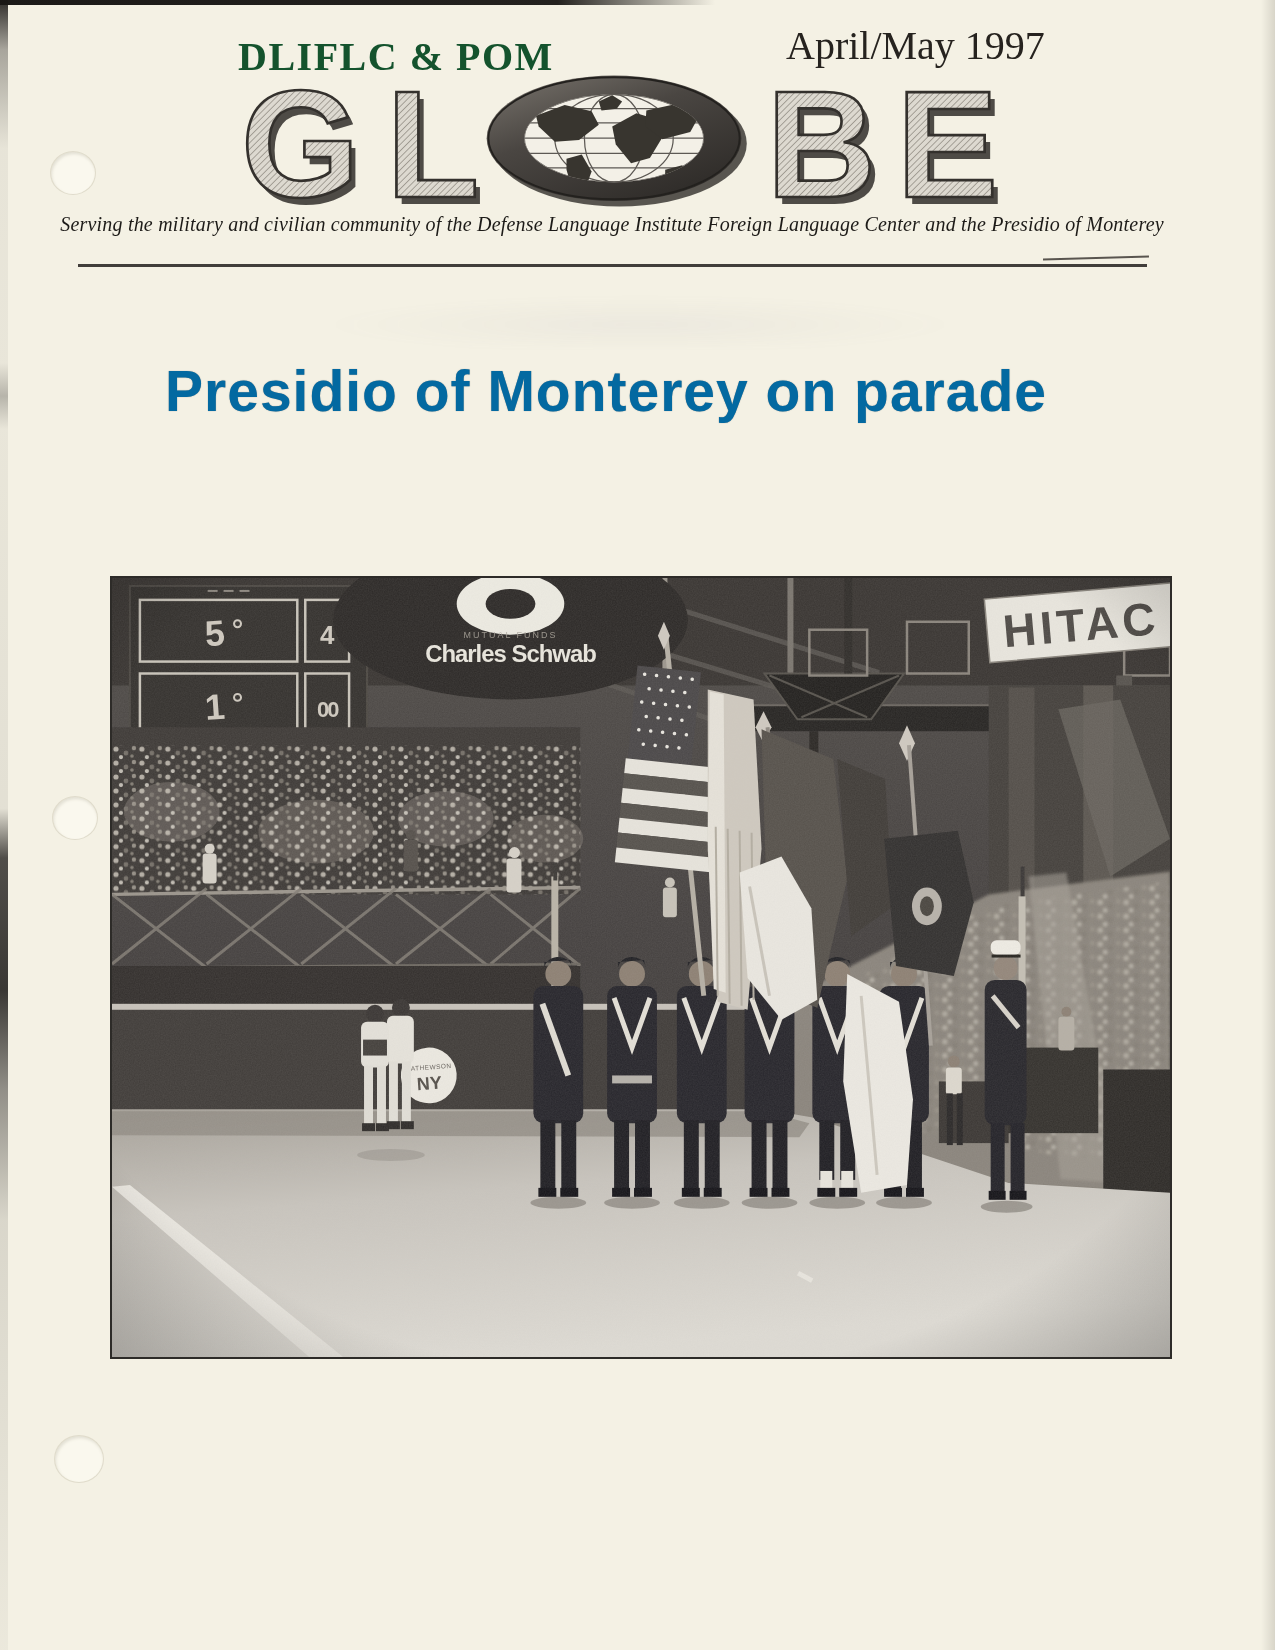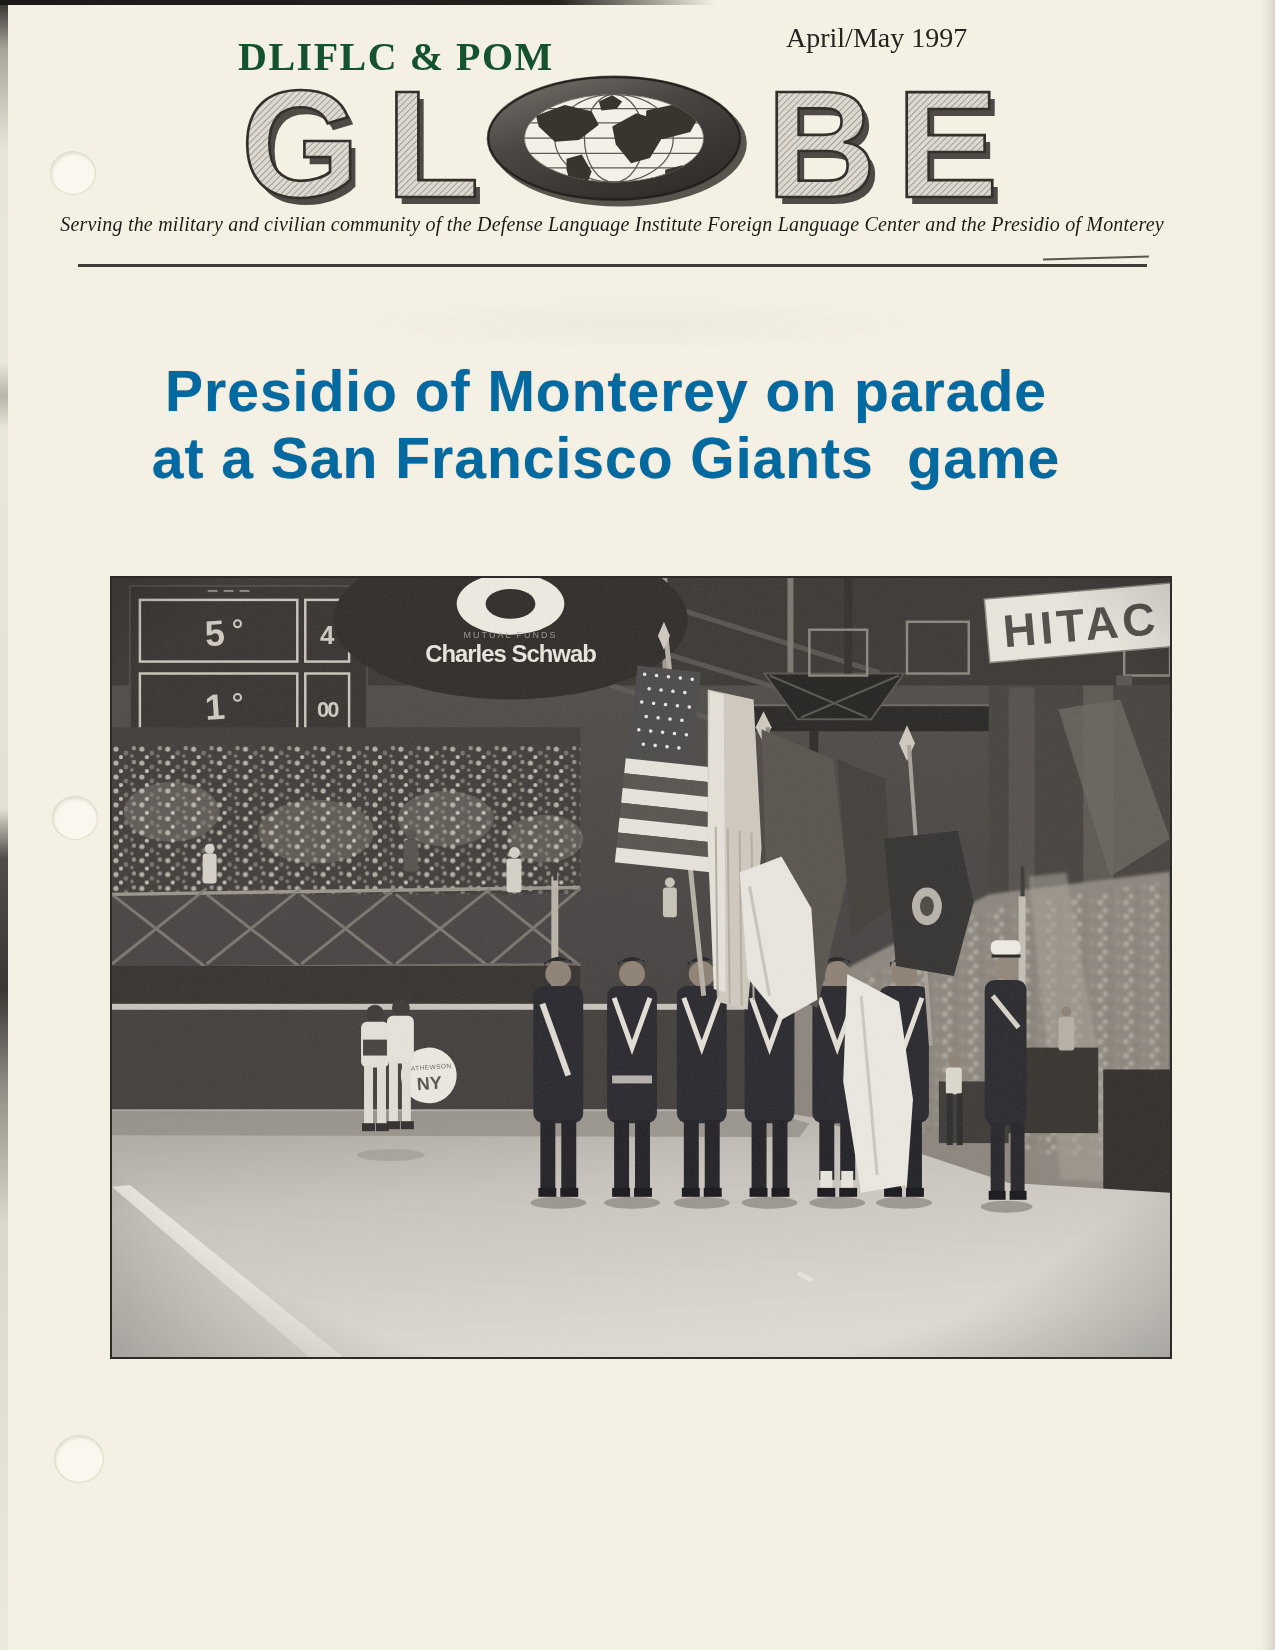--- a/index.html
+++ b/index.html
@@ -20,21 +20,21 @@
   .edge-right{position:absolute;right:0;top:0;width:14px;height:1650px;
     background:linear-gradient(to left,rgba(90,86,78,.18),rgba(90,86,78,0));}
   .hole{position:absolute;width:44px;height:42px;border-radius:50%;
     background:#faf8ee;
     box-shadow:inset 1px 2px 3px rgba(120,115,95,.18), 0 0 0 1px rgba(185,180,158,.35);}
   .ghost{position:absolute;left:330px;top:296px;width:620px;height:52px;
     background:radial-gradient(ellipse at 50% 55%,rgba(125,122,150,.06),rgba(125,122,150,0) 72%);
     filter:blur(2px);}
   
   .pub-name{position:absolute;left:238px;top:33px;font-size:40px;letter-spacing:1.5px;color:#14532d;font-weight:bold;}
-  .issue-date{position:absolute;left:786px;top:22px;font-size:28px;color:#26231f;}
+  .issue-date{position:absolute;left:786px;top:22px;font-size:40px;color:#26231f;}
   .masthead{position:absolute;left:228px;top:62px;width:790px;height:148px;}
   .tagline{position:absolute;left:0;top:213px;width:1224px;text-align:center;
     font-style:italic;font-size:20px;color:#1d1b18;letter-spacing:.2px;}
   .rule{position:absolute;left:78px;top:264px;width:1069px;height:3px;background:#413e3a;}
   .rule-notch{position:absolute;left:1043px;top:257px;width:106px;height:2px;background:#59554f;transform:rotate(-1.6deg);}
   
   .headline{position:absolute;left:0;width:1212px;text-align:center;
     font-family:"Liberation Sans",sans-serif;font-weight:bold;font-size:57px;
     color:#0369a1;letter-spacing:1px;white-space:pre-wrap;
     text-shadow:0 0 1px rgba(73,70,63,.55);}
@@ -114,21 +114,20 @@
         </g>
       </g>
     </g>
   </svg>
 
   <div class="tagline">Serving the military and civilian community of the Defense Language Institute Foreign Language Center and the Presidio of Monterey</div>
   <div class="rule"></div>
   <div class="rule-notch"></div>
 
   <div class="headline hl1">Presidio of Monterey on parade</div>
-  <div class="headline hl2">at a San Francisco Giants  game</div>
 
   <div class="photo-frame">
   <svg viewBox="0 0 1062 783" preserveAspectRatio="none" role="img">
     <defs>
       <linearGradient id="stadiumBg" x1="0" y1="0" x2="0" y2="1">
         <stop offset="0" stop-color="#514d49"></stop>
         <stop offset=".45" stop-color="#454140"></stop>
         <stop offset="1" stop-color="#3b3835"></stop>
       </linearGradient>
       <linearGradient id="fieldGrad" x1="0" y1="0" x2=".35" y2="1">

